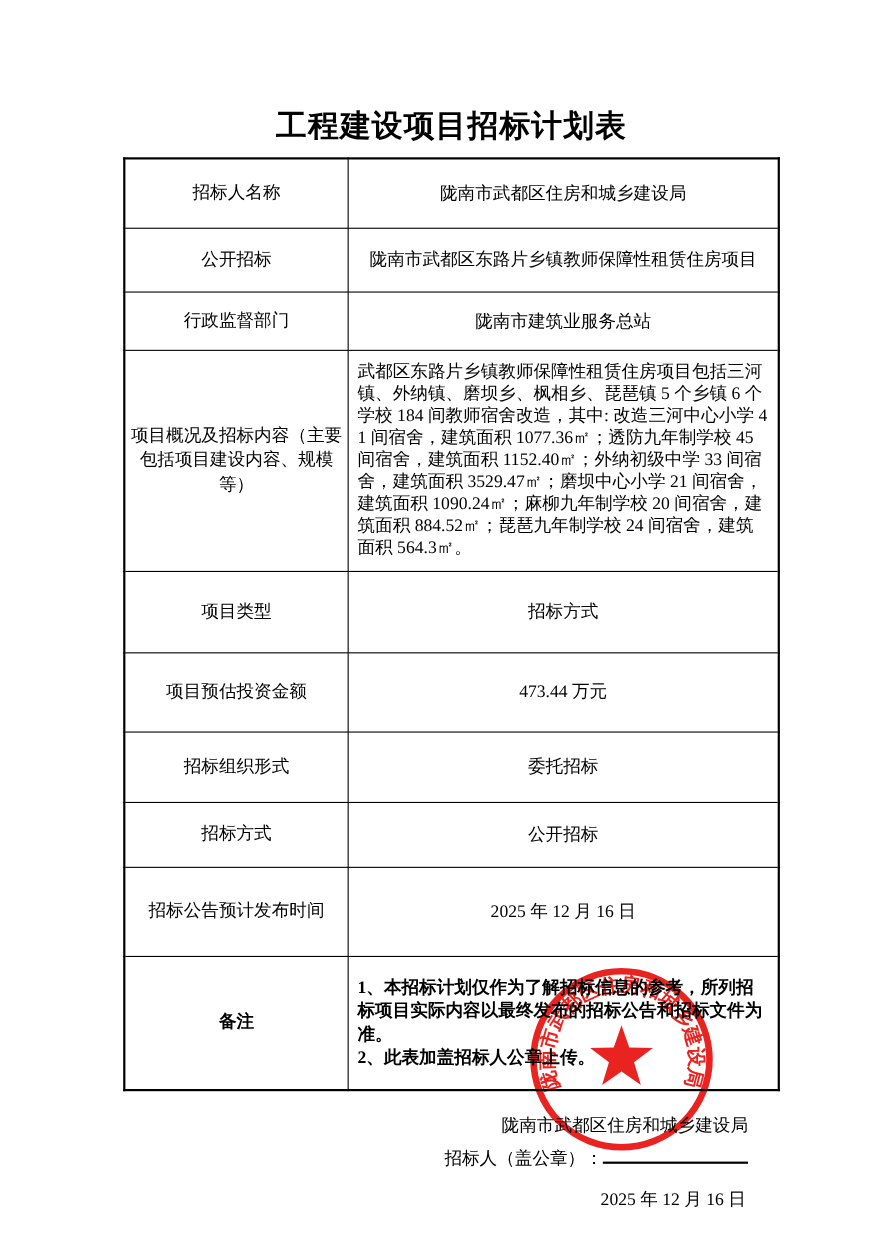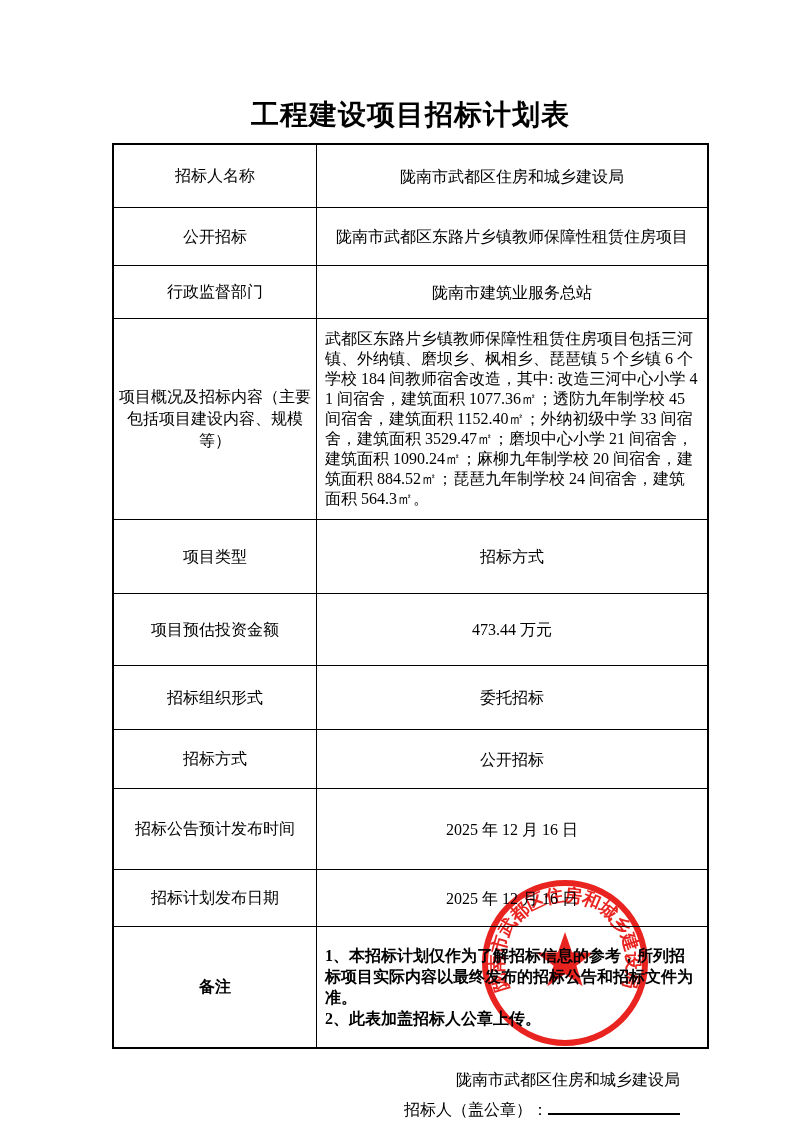--- a/index.html
+++ b/index.html
@@ -131,24 +131,20 @@
         <td class="val">委托招标</td>
       </tr>
       <tr class="r8">
         <td class="lbl">招标方式</td>
         <td class="val">公开招标</td>
       </tr>
       <tr class="r9">
         <td class="lbl">招标公告预计发布时间</td>
         <td class="val">2025 年 12 月 16 日</td>
       </tr>
-      <tr class="r10">
-        <td class="lbl">招标计划发布日期</td>
-        <td class="val">2025 年 12 月 16 日</td>
-      </tr>
       <tr class="r11">
         <td class="lbl">备注</td>
         <td class="val prelines">1、本招标计划仅作为了解招标信息的参考，所列招标项目实际内容以最终发布的招标公告和招标文件为准。
 2、此表加盖招标人公章上传。</td>
       </tr>
     </tbody>
   </table>
 
   <div class="footer">
     <div class="footer-org">陇南市武都区住房和城乡建设局</div>

